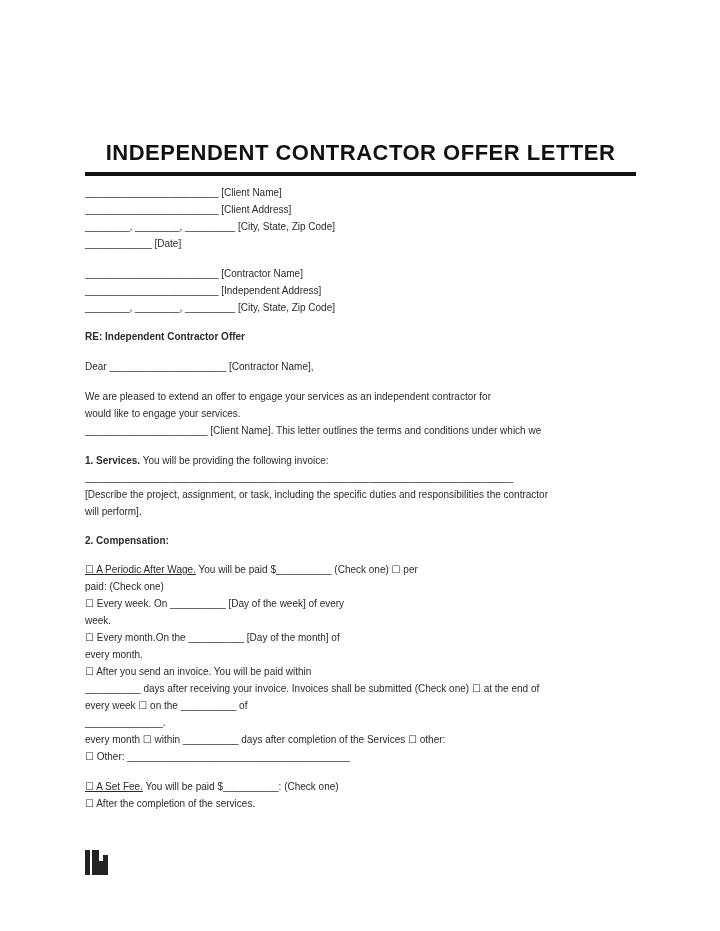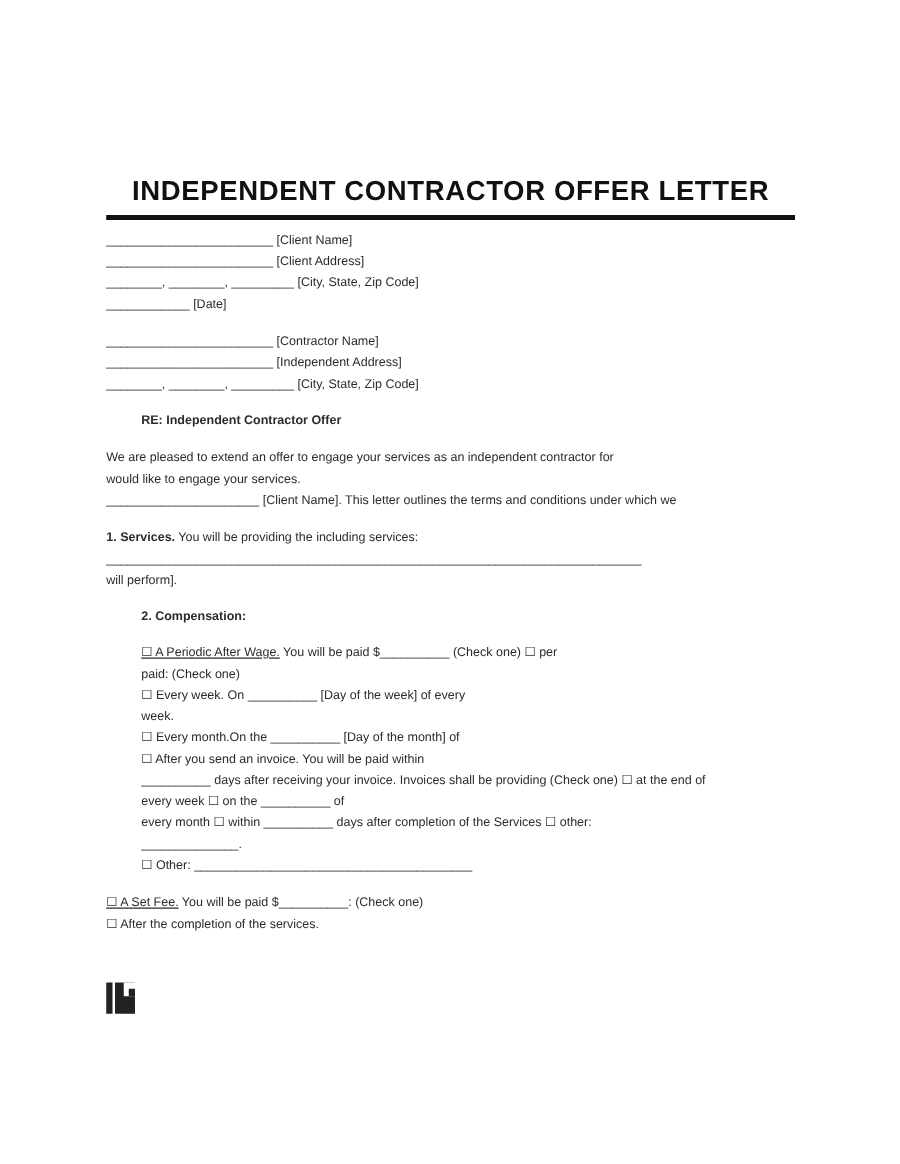--- a/index.html
+++ b/index.html
@@ -38,21 +38,21 @@
   }
   .line {
     font-size: 10px;
     line-height: 17px;
     white-space: pre;
   }
   .bold { font-weight: bold; }
   .ul   { text-decoration: underline; }
   .mt-first { margin-top: 8px; }
   .mt { margin-top: 13px; }
-  .mt-sm { margin-top: 12px; margin-left: 28px; }
+  .mt-sm { margin-top: 12px; }
   
   .logo {
     position: relative;
     width: 23px;
     height: 25px;
     margin-top: 38px;
   }
   .logo-bar {
     position: absolute;
     left: 0; top: 0;
@@ -93,46 +93,49 @@
   </div>
 
   <div class="mt">
     <div class="line">________________________ [Contractor Name]</div>
     <div class="line">________________________ [Independent Address]</div>
     <div class="line">________, ________, _________ [City, State, Zip Code]</div>
   </div>
 
   <div class="line bold mt-sm">RE: Independent Contractor Offer</div>
 
+  <div class="line mt">Dear _____________________ [Contractor Name],</div>
 
   <div class="mt">
     <div class="line">We are pleased to extend an offer to engage your services as an independent contractor for</div>
     <div class="line">would like to engage your services.</div>
     <div class="line">______________________ [Client Name]. This letter outlines the terms and conditions under which we</div>
   </div>
 
   <div class="mt">
-    <div class="line"><span class="bold">1. Services.</span><span> You will be providing the including services:</span></div>
+    <div class="line"><span class="bold">1. Services.</span><span> You will be providing the following invoice:</span></div>
     <div class="line">_____________________________________________________________________________</div>
+    <div class="line">[Describe the project, assignment, or task, including the specific duties and responsibilities the contractor</div>
     <div class="line">will perform].</div>
   </div>
 
   <div class="line bold mt-sm">2. Compensation:</div>
 
   <div class="mt-sm" style="margin-top:12px;">
     <div class="line"><span class="ul">☐ A Periodic After Wage.</span><span> You will be paid $__________ (Check one) ☐ per</span></div>
     <div class="line">paid: (Check one)</div>
     <div class="line">☐ Every week. On __________ [Day of the week] of every</div>
     <div class="line">week.</div>
     <div class="line">☐ Every month.On the __________ [Day of the month] of</div>
+    <div class="line">every month.</div>
     <div class="line">☐ After you send an invoice. You will be paid within</div>
-    <div class="line">__________ days after receiving your invoice. Invoices shall be providing (Check one) ☐ at the end of</div>
+    <div class="line">__________ days after receiving your invoice. Invoices shall be submitted (Check one) ☐ at the end of</div>
     <div class="line">every week ☐ on the __________ of</div>
+    <div class="line">______________.</div>
     <div class="line">every month ☐ within __________ days after completion of the Services ☐ other:</div>
-    <div class="line">______________.</div>
     <div class="line">☐ Other: ________________________________________</div>
   </div>
 
   <div class="mt">
     <div class="line"><span class="ul">☐ A Set Fee.</span><span> You will be paid $__________: (Check one)</span></div>
     <div class="line">☐ After the completion of the services.</div>
   </div>
 
   <div class="logo">
     <div class="logo-bar"></div>

